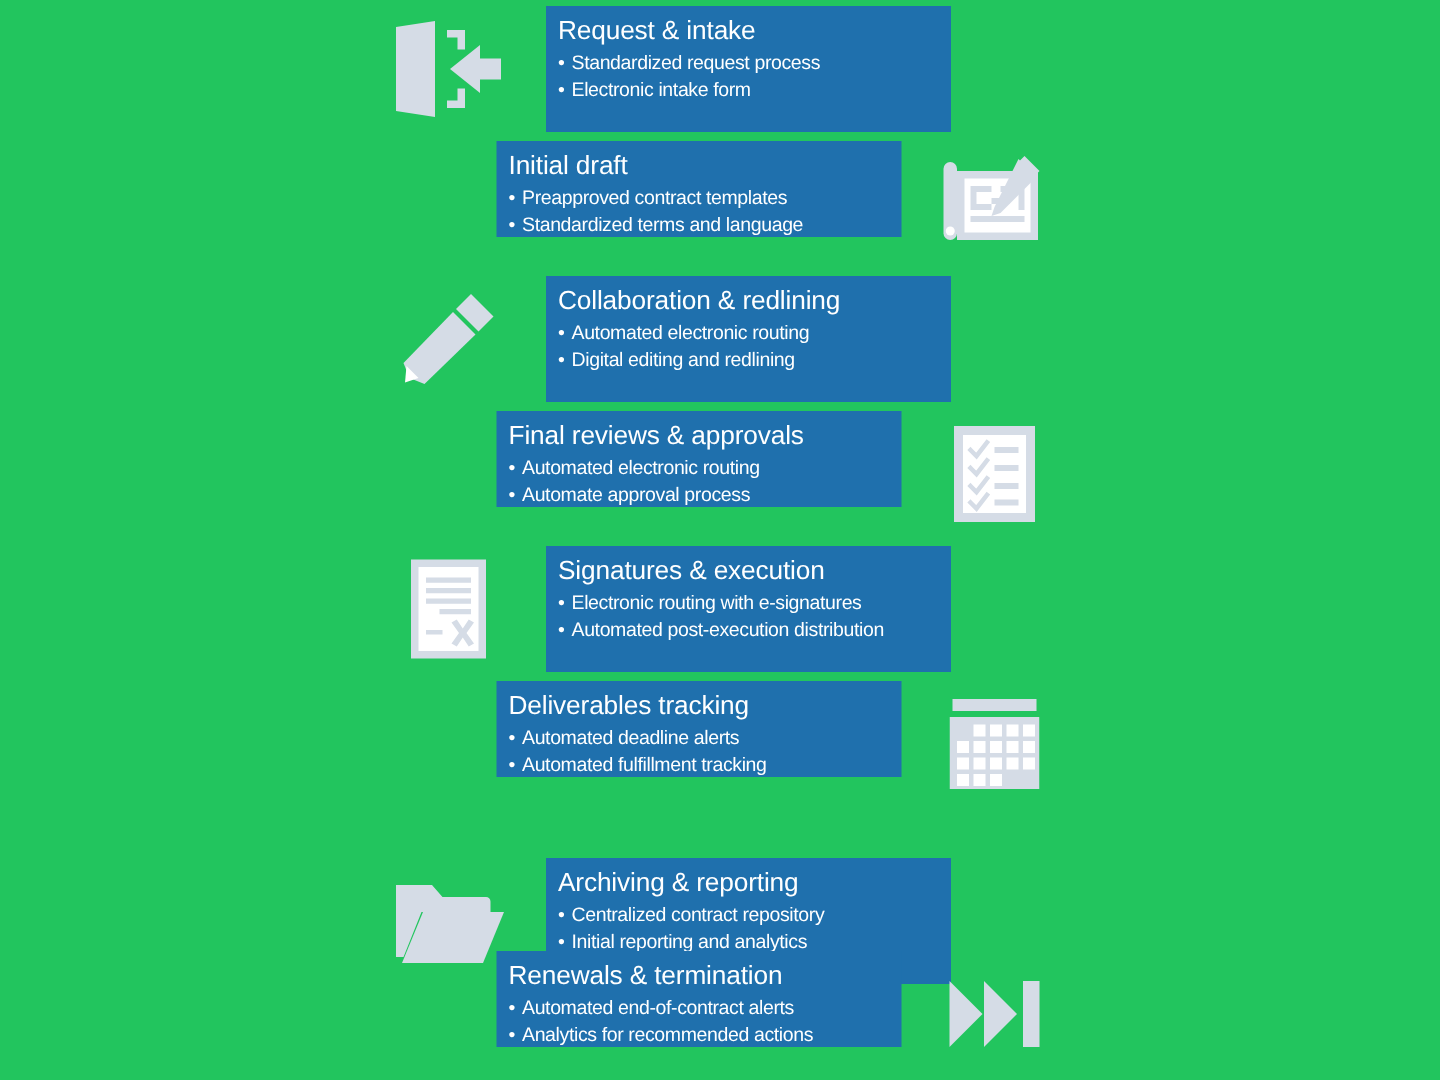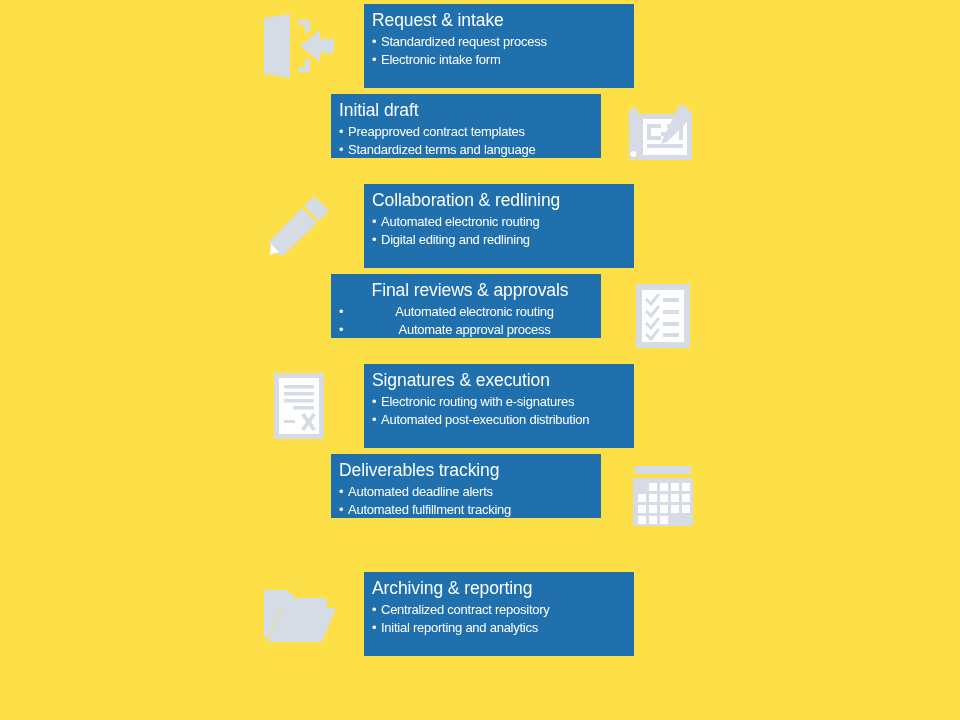--- a/index.html
+++ b/index.html
@@ -11,21 +11,21 @@
     width: 960px;
     height: 720px;
     overflow: hidden;
     font-family: "Liberation Sans", sans-serif;
     position: relative;
   }
   #canvas {
     position: relative;
     width: 960px;
     height: 720px;
-    background: #fde047;
+    background: #22c55e;
   }
   .step {
     position: absolute;
     width: 100%;
     height: 90px;
     left: 0;
   }
   .step-box {
     position: absolute;
     background: #1F70AD;
@@ -158,21 +158,21 @@
     </div>
     <div class="step-box">
       <div class="step-title">Collaboration &amp; redlining</div>
       <ul class="bullets">
         <li>Automated electronic routing</li>
         <li>Digital editing and redlining</li>
       </ul>
     </div>
   </div>
 
-  <div class="step even" style="top:270px;text-align:center;">
+  <div class="step even" style="top:270px;">
     <div class="icon-wrap">
       <svg width="56" height="66" viewBox="0 0 56 66">
         <rect class="ic" x="1" y="1" width="54" height="64"></rect>
         <rect x="7" y="7" width="42" height="52" fill="#FFFFFF"></rect>
         <g class="ic-stroke" stroke-width="3" stroke-linecap="square">
           <path d="M12 17 l4 4 l7 -9"></path>
           <path d="M12 29 l4 4 l7 -9"></path>
           <path d="M12 41 l4 4 l7 -9"></path>
           <path d="M12 52 l4 4 l7 -9"></path>
         </g>
@@ -261,14 +261,30 @@
     </div>
     <div class="step-box">
       <div class="step-title">Archiving &amp; reporting</div>
       <ul class="bullets">
         <li>Centralized contract repository</li>
         <li>Initial reporting and analytics</li>
       </ul>
     </div>
   </div>
 
+  <div class="step even" style="top:630px;">
+    <div class="icon-wrap">
+      <svg width="62" height="46" viewBox="0 0 62 46">
+        <path class="ic" d="M1 1 L23 23 L1 45 Z"></path>
+        <path class="ic" d="M24 1 L46 23 L24 45 Z"></path>
+        <rect class="ic" x="50" y="1" width="11" height="44"></rect>
+      </svg>
+    </div>
+    <div class="step-box">
+      <div class="step-title">Renewals &amp; termination</div>
+      <ul class="bullets">
+        <li>Automated end-of-contract alerts</li>
+        <li>Analytics for recommended actions</li>
+      </ul>
+    </div>
+  </div>
 
 </div>
 
 </body></html>

